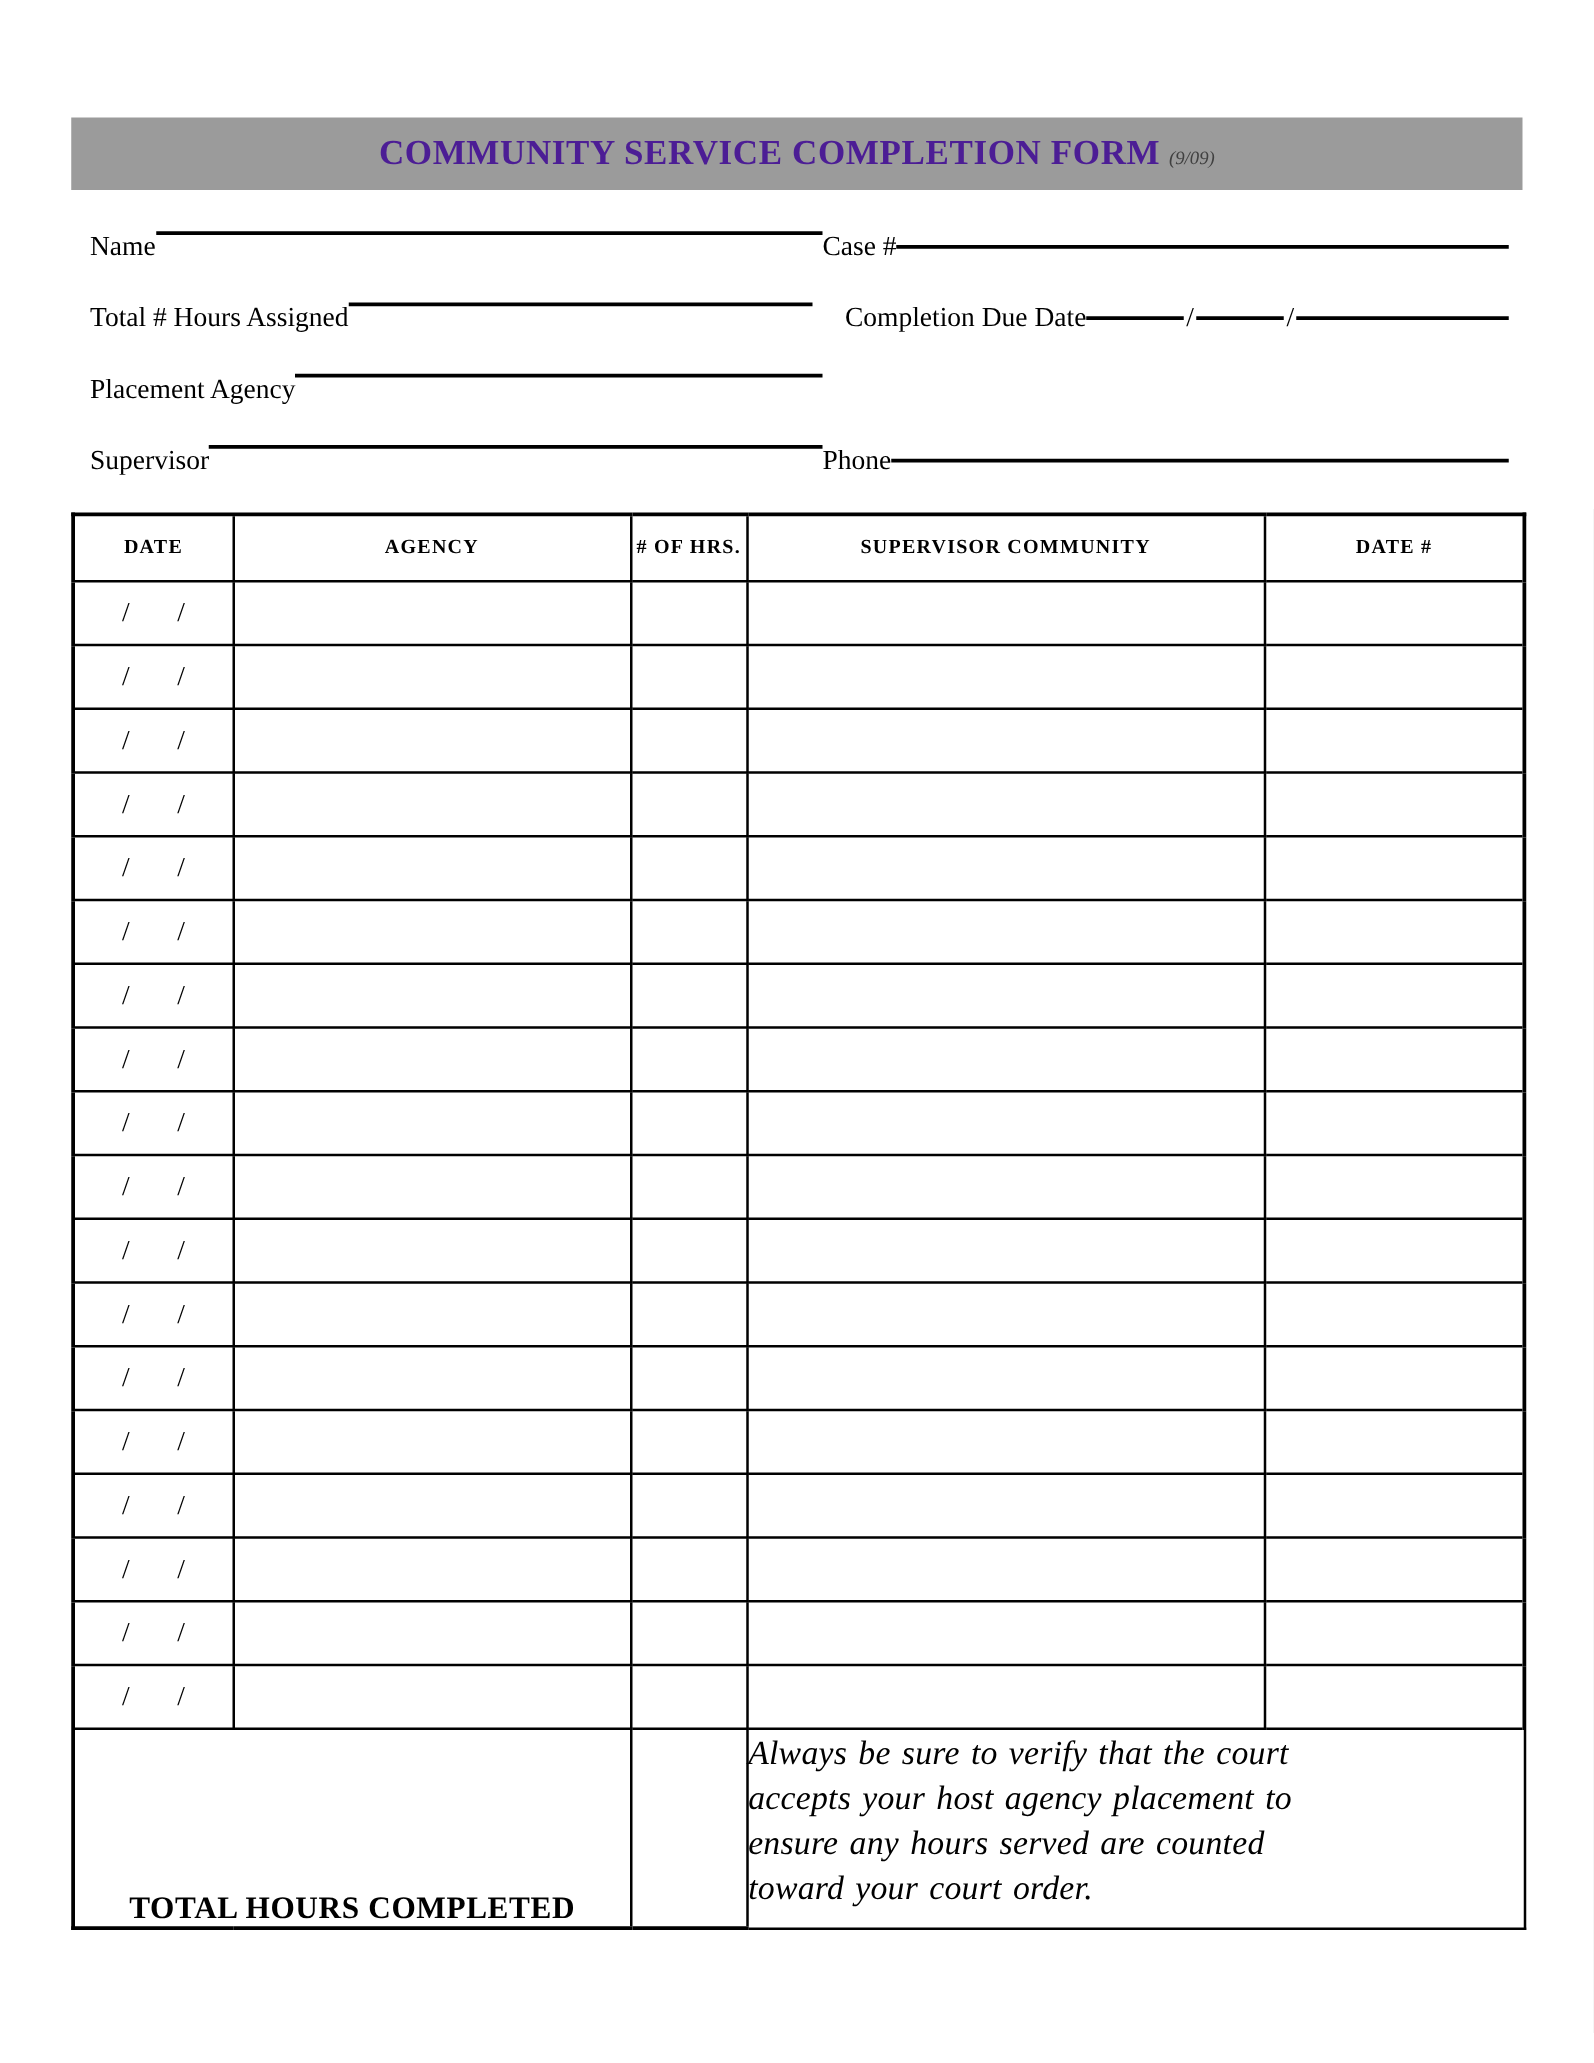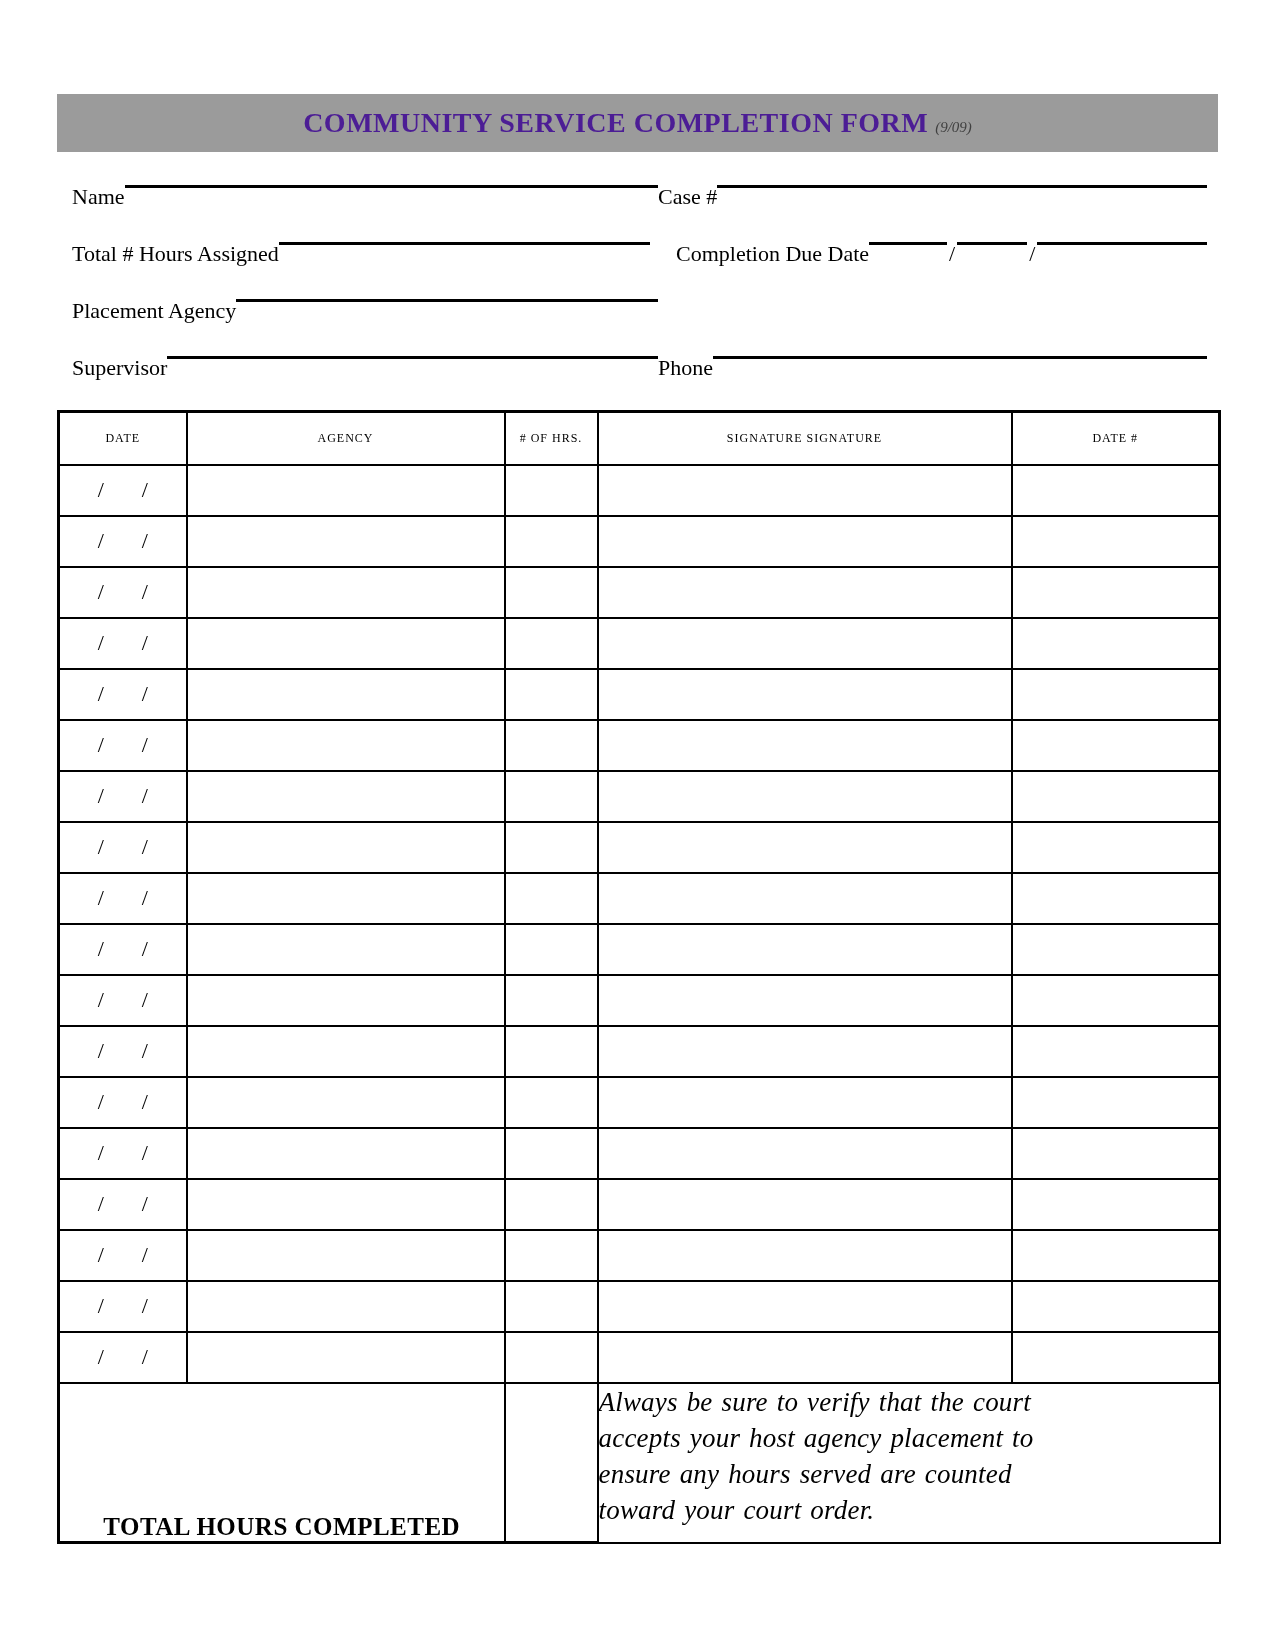--- a/index.html
+++ b/index.html
@@ -24,41 +24,41 @@
 
   
   .fields {
     position:absolute; left:72px; top:178px; width:1135px;
   }
   .frow { display:flex; align-items:flex-end; height:32px; margin-bottom:25px; }
   .flabel { font-size:22px; line-height:26px; white-space:nowrap; }
   .fline { flex:1 1 auto; border-bottom:3px solid #000; height:1px; }
   .fgroup-left { display:flex; align-items:flex-start; width:586px; flex:0 0 586px; }
   .fgroup-left.short { width:578px; flex:0 0 578px; }
-  .fgroup-right { display:flex; align-items:flex-start; flex:1 1 auto; }
+  .fgroup-right { display:flex; align-items:center; flex:1 1 auto; }
   .fgap { flex:0 0 26px; }
   .seg78 { flex:0 0 78px; }
   .seg70 { flex:0 0 70px; }
   .fslash { font-size:22px; line-height:26px; padding:0 2px; }
 
   
   table.log {
     position:absolute; left:57px; top:410px; width:1161px;
     border-collapse:collapse; table-layout:fixed;
   }
   table.log th, table.log td { border:2px solid #000; padding:0; }
   
   table.log thead th { border-top:3px solid #000; }
   .edge-l { border-left:3px solid #000 !important; }
   .edge-r { border-right:3px solid #000 !important; }
   .edge-b { border-bottom:3px solid #000 !important; }
 
   table.log thead tr { height:53px; }
   table.log thead th {
-    font-size:12px; font-weight:normal; letter-spacing:1px; text-align:center;
+    font-size:16px; font-weight:bold; letter-spacing:1px; text-align:center;
     vertical-align:middle; line-height:1.1;
   }
   th.col-hrs { letter-spacing:0.5px; padding:0 6px; }
 
   table.log tbody tr.log-row { height:51px; }
   td.date-cell {
     text-align:center; vertical-align:middle; font-size:22px; padding-left:10px;
   }
   td.date-cell .dgap { display:inline-block; width:38px; }
 
@@ -138,21 +138,21 @@
         <col style="width:318px">
         <col style="width:93px">
       <col style="width:414px">
         <col style="width:208px">
     </colgroup>
     <thead>
       <tr>
         <th class="edge-l">DATE</th>
         <th>AGENCY</th>
         <th class="col-hrs"># OF HRS.</th>
-        <th>SIGNATURE SIGNATURE</th>
+        <th>SUPERVISOR COMMUNITY</th>
         <th class="edge-r">DATE #</th>
       </tr>
     </thead>
     <tbody>
       <tr class="log-row">
         <td class="date-cell edge-l"><span>/</span><span class="dgap"></span><span>/</span></td>
         <td></td>
         <td></td>
         <td></td>
         <td class="edge-r"></td>

